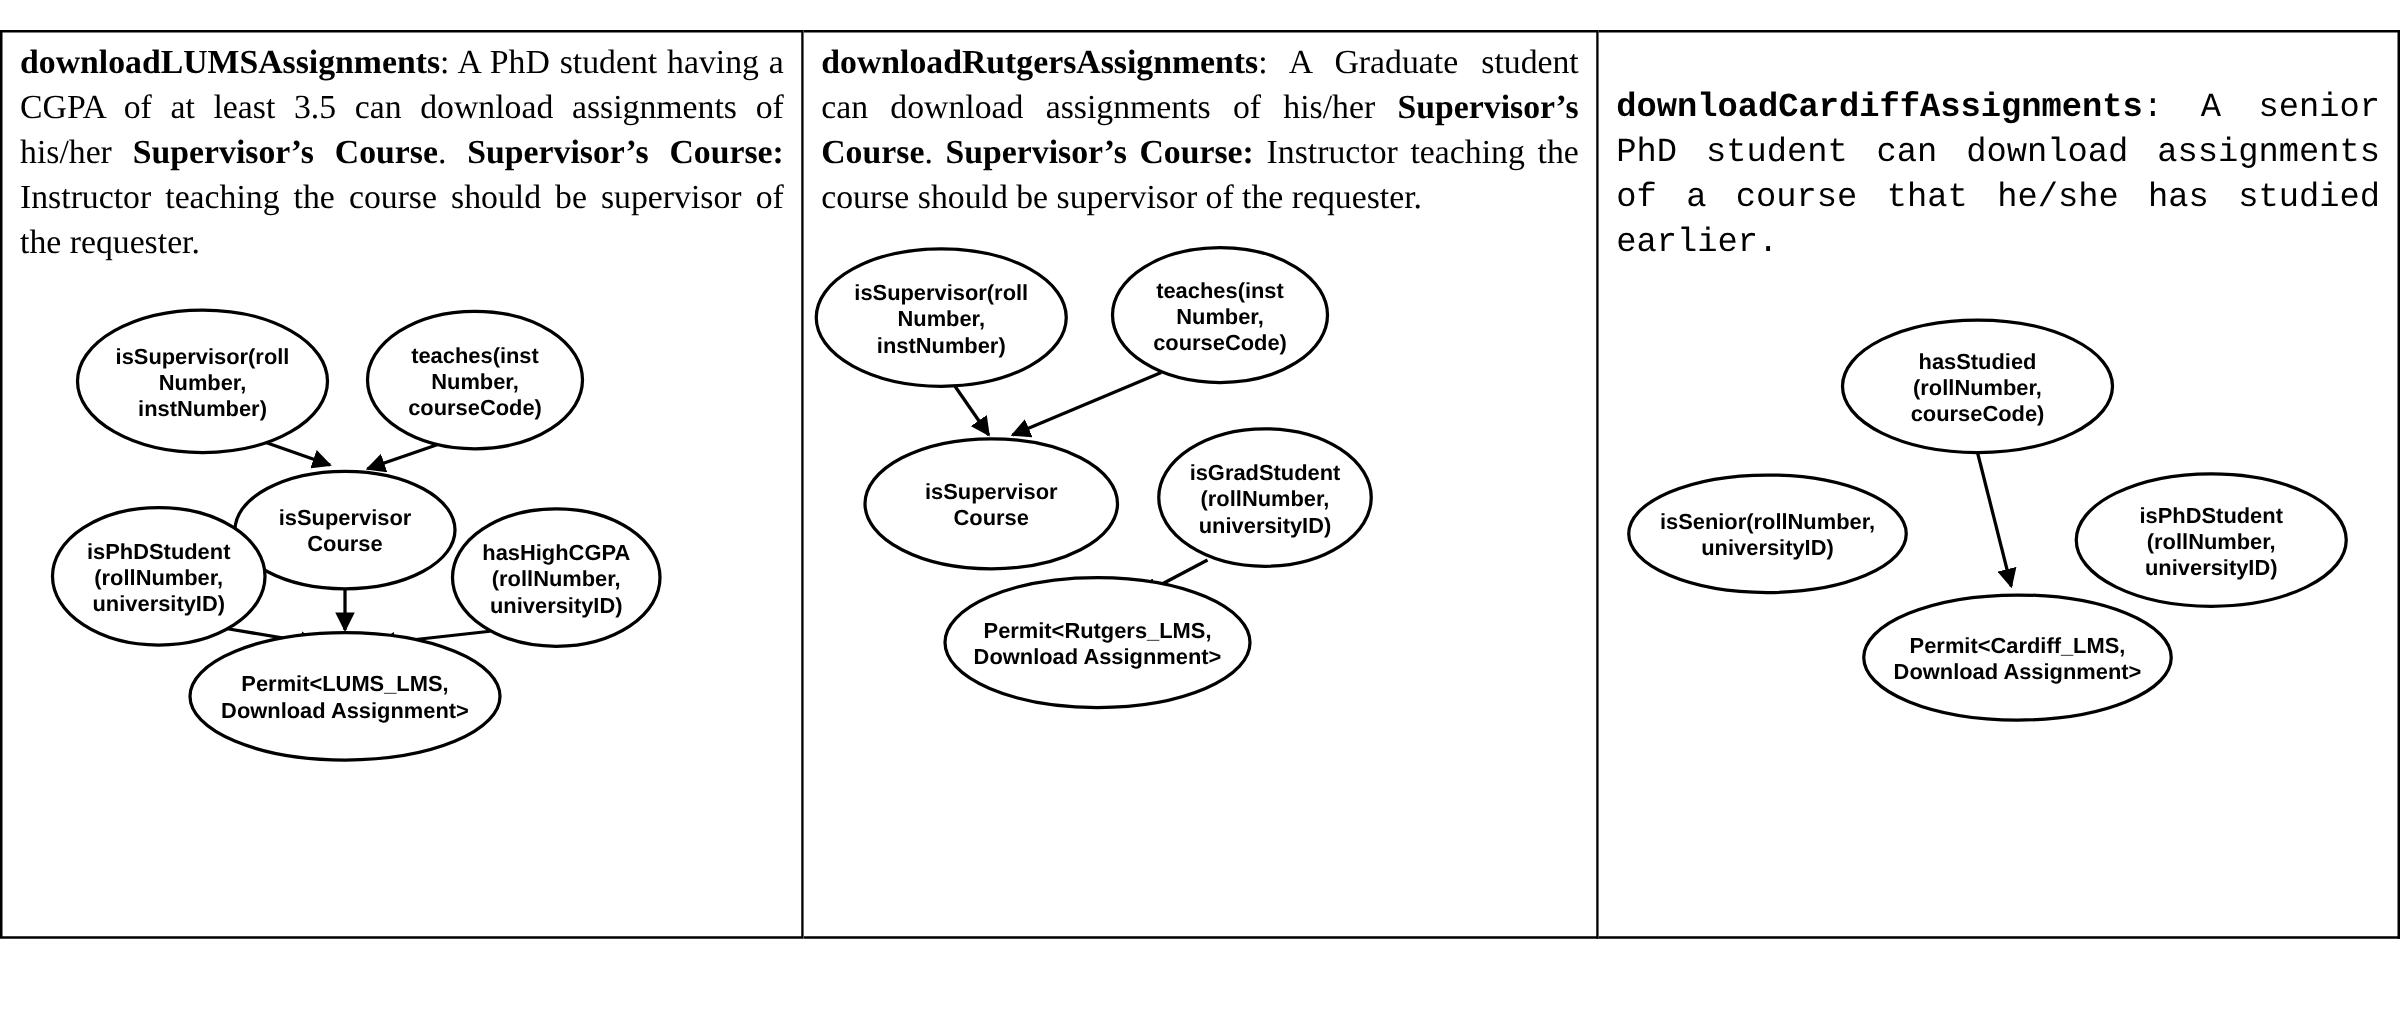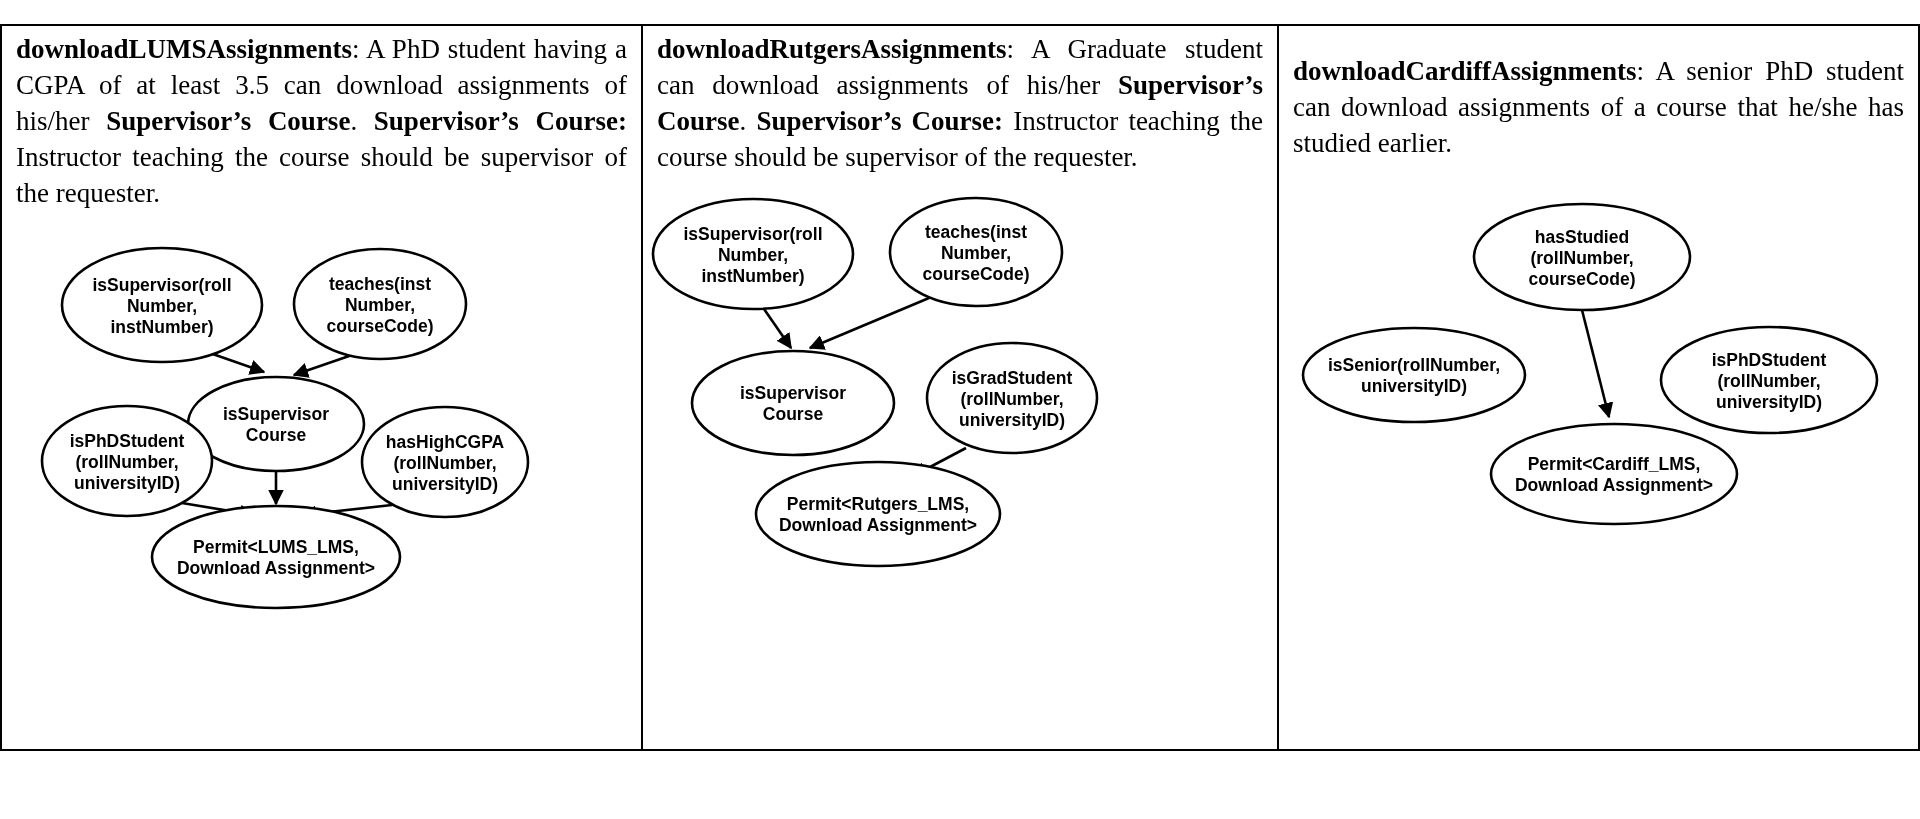--- a/index.html
+++ b/index.html
@@ -43,21 +43,22 @@
     text-justify: inter-word;
     hyphens: auto;
   }
   .rule-name {
     font-weight: bold;
   }
   .bold {
     font-weight: bold;
   }
   .panel-3 .text-block {
-    padding-top: 28px;
+    padding-top: 44px;
+    font-family: Liberation Mono, monospace;
   }
 
   .graph-area {
     position: relative;
     flex: 1 1 auto;
     text-align: center;
   }
   .graph-svg {
     position: absolute;
     left: 0;

